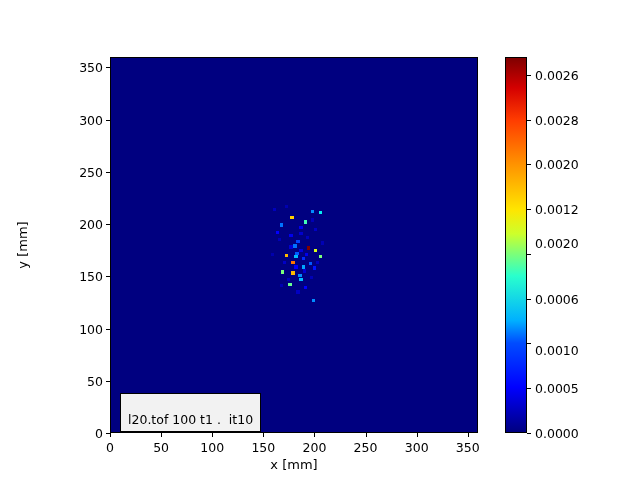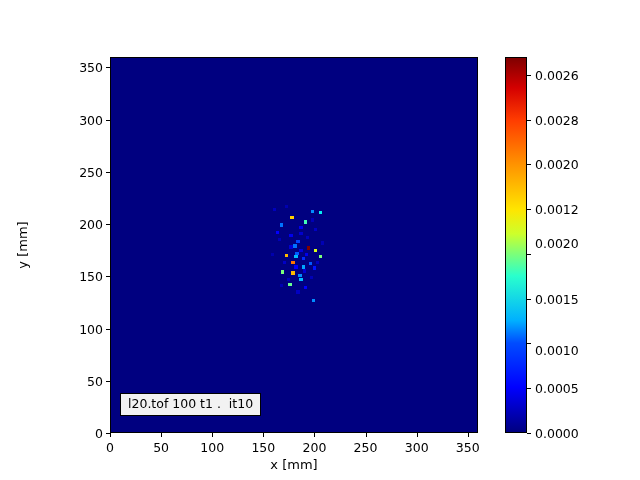--- a/index.html
+++ b/index.html
@@ -48,21 +48,21 @@
     position:absolute;
     left:22px;top:245px;
     transform:translate(-50%,-50%) rotate(-90deg);
     font-size:13px;color:#000;white-space:nowrap;
   }
 
   
   #annotation{
     position:absolute;
     left:120px;top:393px;
-    padding:3px 7px 4px 7px;
+    padding:19px 7px 4px 7px;
     background:#f2f2f2;
     border:1px solid #000000;
     font-size:12.5px;
     color:#000000;
     white-space:pre;
     line-height:1.15;
   }
 
   
   #cbar{
@@ -196,21 +196,21 @@
 
   <div id="cbar"></div>
   <div id="cbticks-holder">
       <div class="cbtick" style="left: 527px; top: 433px;"></div>
       <div class="cblabel" style="left: 535px; top: 433px;">0.0000</div>
       <div class="cbtick" style="left: 527px; top: 388.238px;"></div>
       <div class="cblabel" style="left: 535px; top: 388.238px;">0.0005</div>
       <div class="cbtick" style="left: 527px; top: 343.476px;"></div>
       <div class="cblabel" style="left: 535px; top: 350px;">0.0010</div>
       <div class="cbtick" style="left: 527px; top: 298.714px;"></div>
-      <div class="cblabel" style="left: 535px; top: 298.714px;">0.0015</div>
+      <div class="cblabel" style="left: 535px; top: 298.714px;">0.0006</div>
       <div class="cbtick" style="left: 527px; top: 253.952px;"></div>
       <div class="cblabel" style="left: 535px; top: 243px;">0.0020</div>
       <div class="cbtick" style="left: 527px; top: 209.19px;"></div>
       <div class="cblabel" style="left: 535px; top: 209.19px;">0.0012</div>
       <div class="cbtick" style="left: 527px; top: 164.429px;"></div>
       <div class="cblabel" style="left: 535px; top: 164.429px;">0.0020</div>
       <div class="cbtick" style="left: 527px; top: 119.667px;"></div>
       <div class="cblabel" style="left: 535px; top: 119.667px;">0.0028</div>
       <div class="cbtick" style="left: 527px; top: 74.9048px;"></div>
       <div class="cblabel" style="left: 535px; top: 74.9048px;">0.0026</div>

